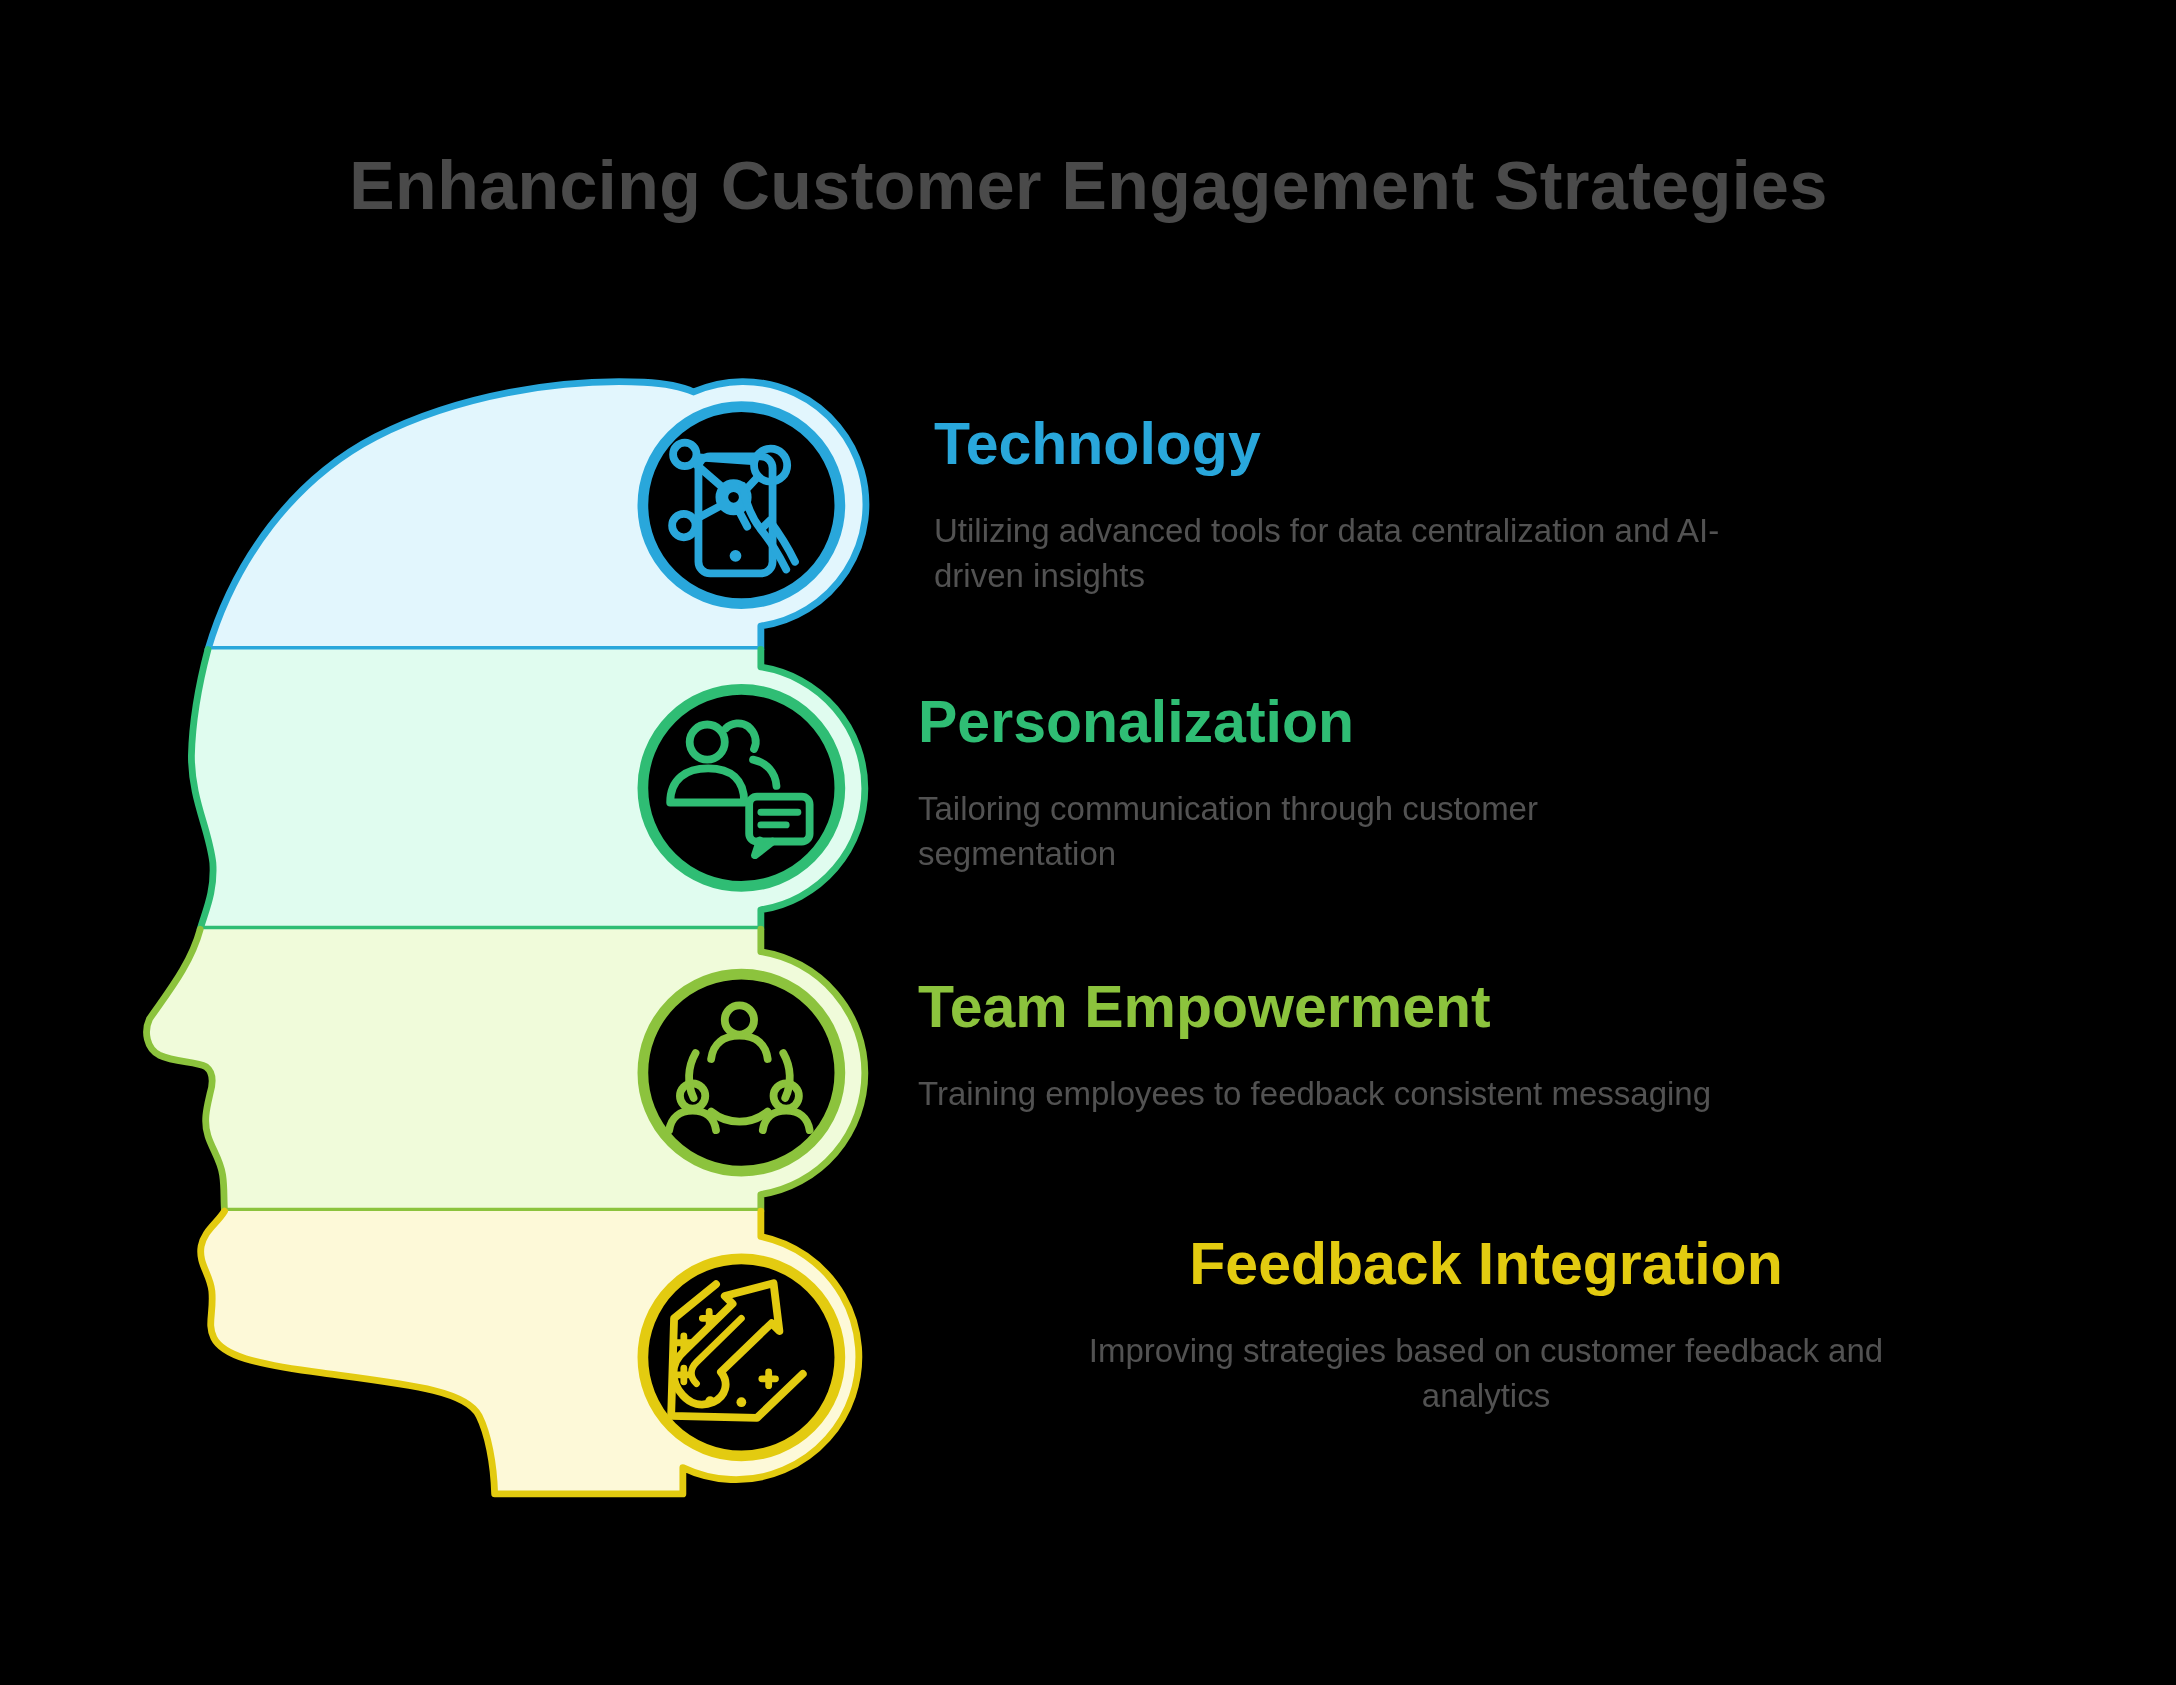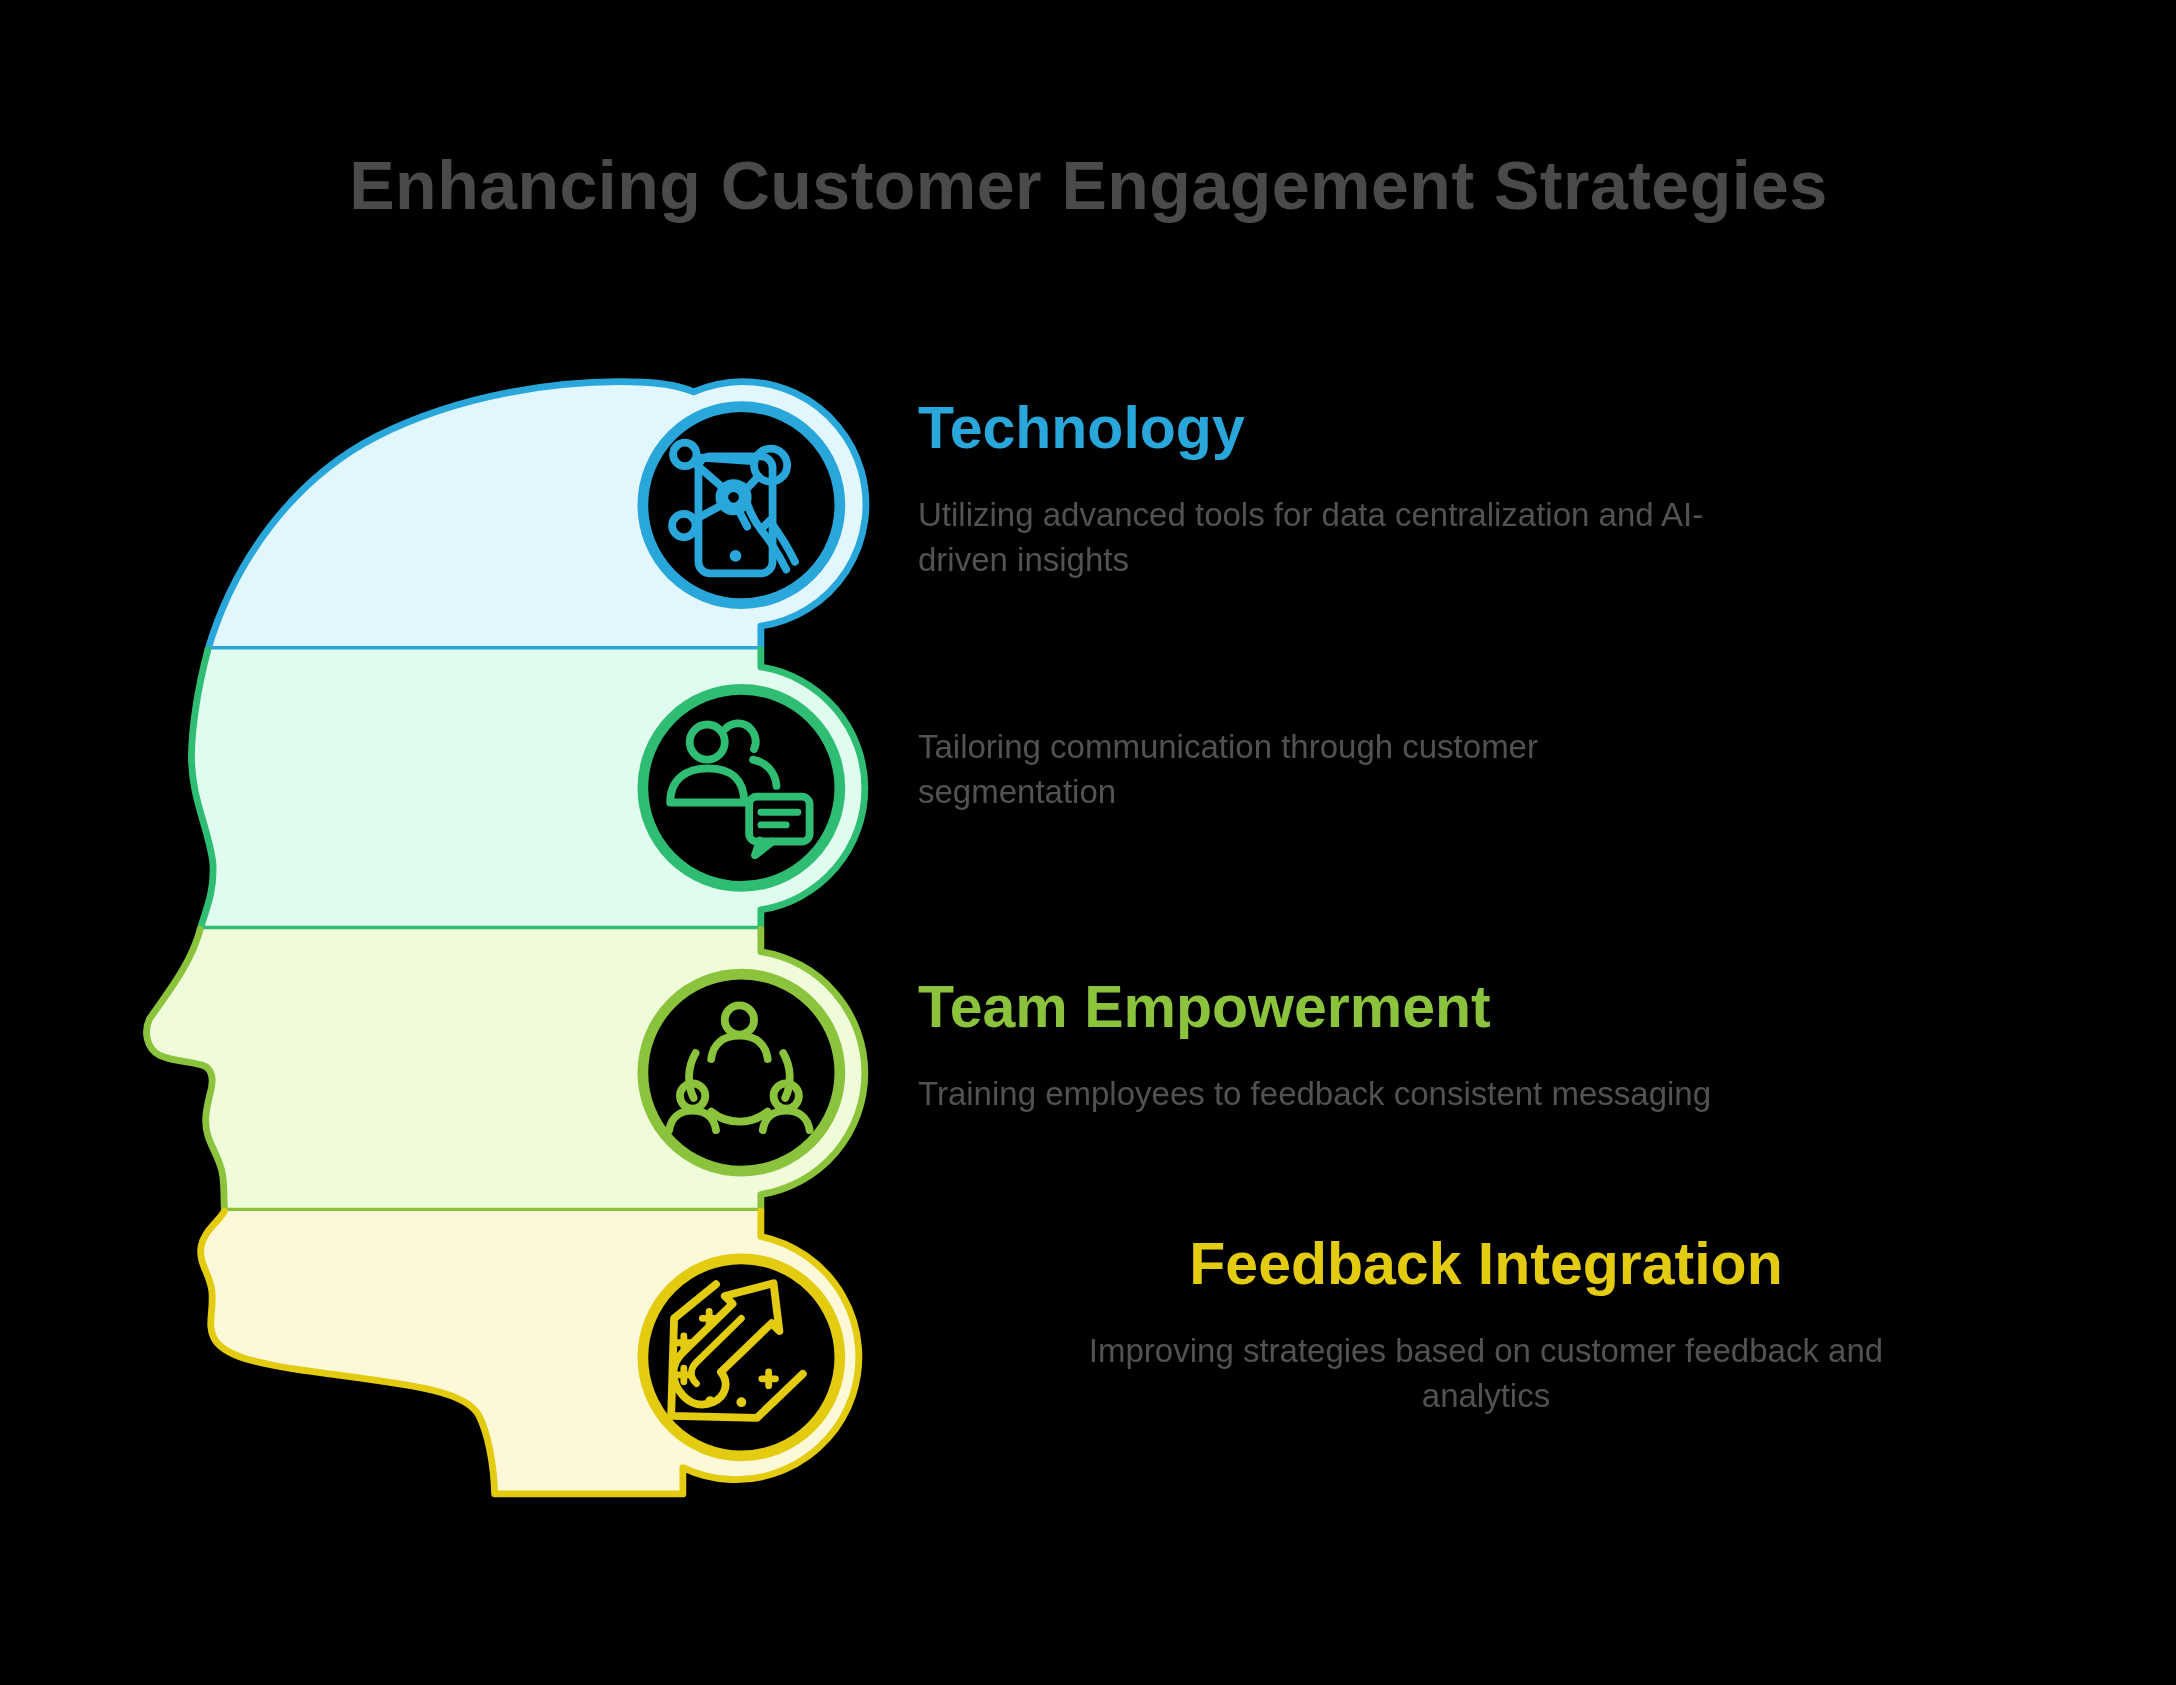--- a/index.html
+++ b/index.html
@@ -16,21 +16,21 @@
     margin:0;
   }
   .head-svg { position:absolute; left:0; top:0; }
 
   .section { position:absolute; left:918px; width:1136px; }
   .section h2 { margin:0; font-size:59px; font-weight:bold; line-height:1.05; }
   .section p {
     margin:33px 0 0 0; font-size:33px; line-height:1.36;
     color:var(--c-body-text,#525252); white-space:pre-line;
   }
-  .s1 { top:398px; }  .s2 { top:692px; }  .s3 { top:977px; }  .s4 { top:1234px;text-align:center; }
+  .s1 { top:414px;margin-left:16px; }  .s2 { top:692px; }  .s3 { top:977px; }  .s4 { top:1234px;text-align:center; }
   .s1 h2 { color:var(--c-technology); }
   .s2 h2 { color:var(--c-personalization); }
   .s3 h2 { color:var(--c-team-empowerment); }
   .s4 h2 { color:var(--c-feedback-integration); }
 
   
   .b1f { fill:var(--c-technology-fill); stroke:var(--c-technology); stroke-width:7; stroke-linejoin:round; }
   .b2f { fill:var(--c-personalization-fill); }
   .b3f { fill:var(--c-team-empowerment-fill); }
   .b4f { fill:var(--c-feedback-integration-fill); }
@@ -140,20 +140,21 @@
       <circle class="fill4" cx="760" cy="1438" r="5"></circle>
     </g>
   </svg>
 
   <div class="section s1">
     <h2>Technology</h2>
     <p>Utilizing advanced tools for data centralization and AI-
 driven insights</p>
   </div>
   <div class="section s2">
+    <h2>Personalization</h2>
     <p>Tailoring communication through customer
 segmentation</p>
   </div>
   <div class="section s3">
     <h2>Team Empowerment</h2>
     <p>Training employees to feedback consistent messaging</p>
   </div>
   <div class="section s4">
     <h2>Feedback Integration</h2>
     <p>Improving strategies based on customer feedback and

